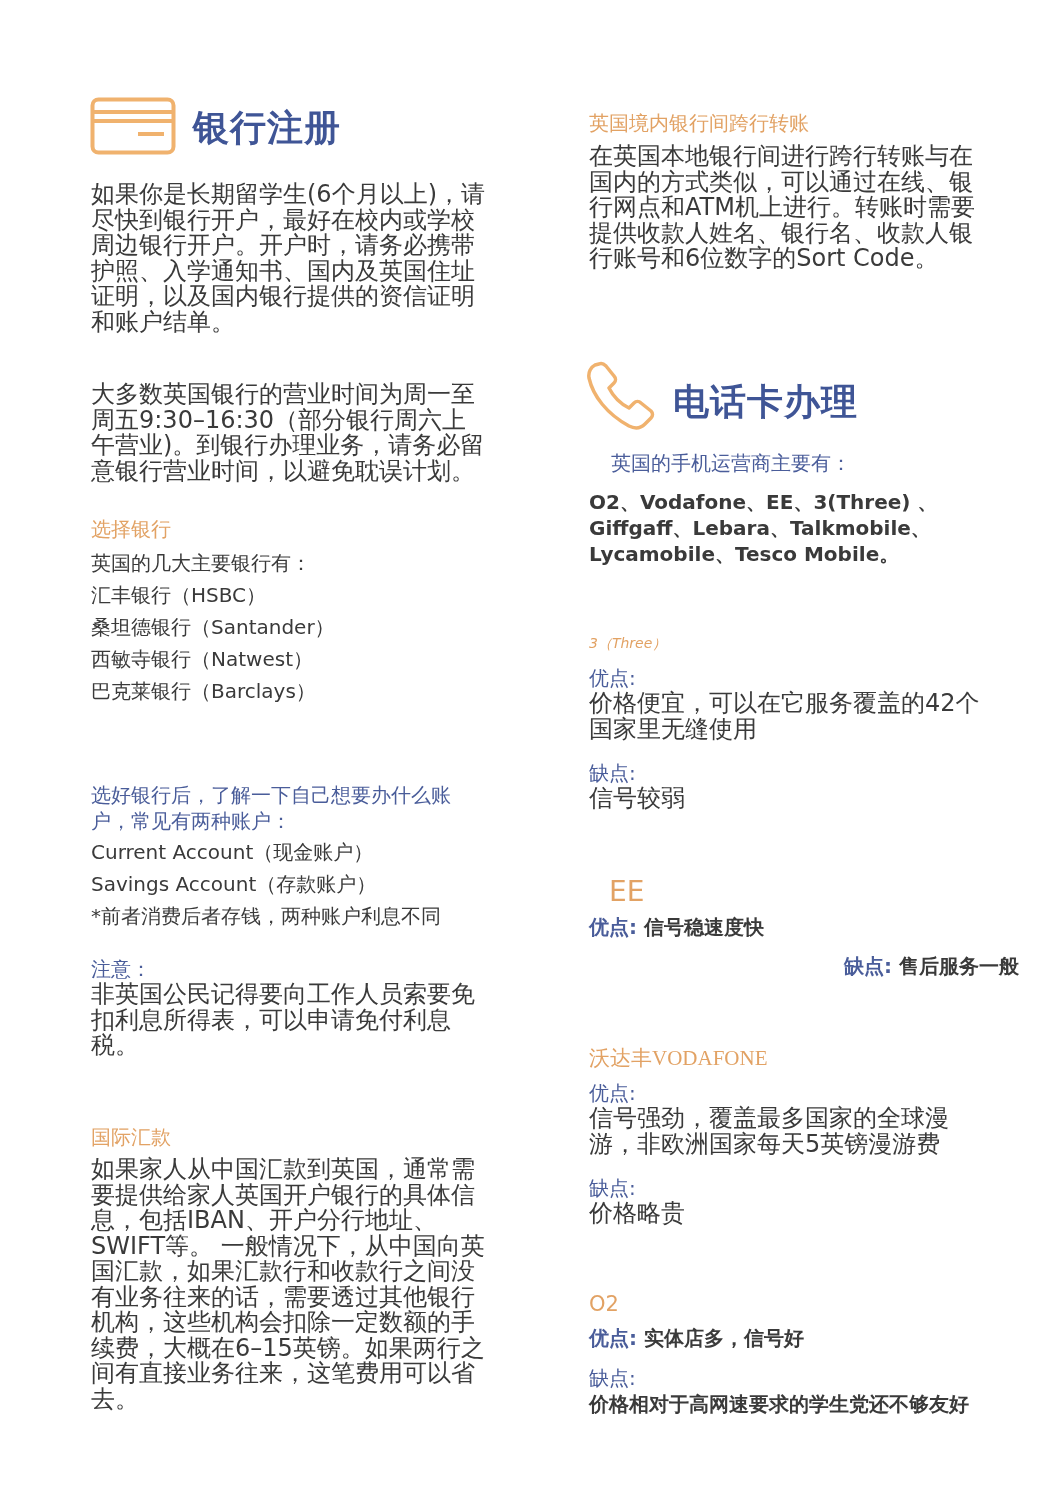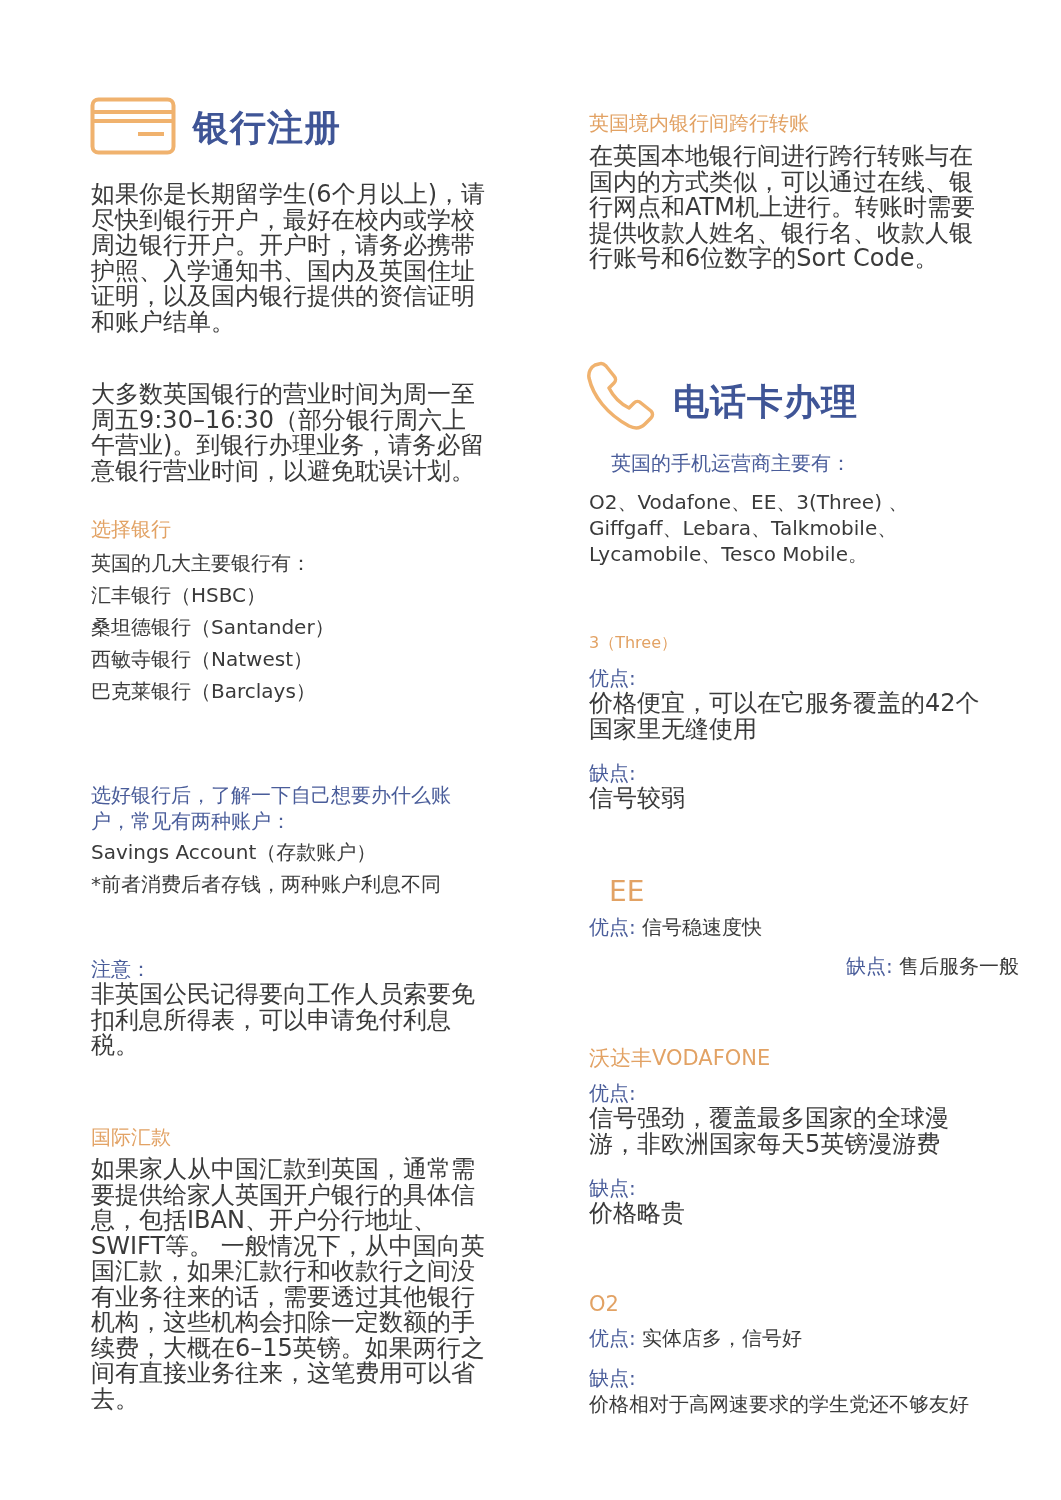--- a/index.html
+++ b/index.html
@@ -41,20 +41,21 @@
     font-size: 20px;
     line-height: 32px;
     color: #3a3a3a;
     white-space: nowrap;
   }
   .label-blue { color: #4a5d9a; }
   .inline-row {
     font-size: 20px;
     line-height: 26px;
     white-space: nowrap;
+    font-weight: bold;
   }
   svg { display: block; }
 </style>
 </head>
 <body>
 
 <div class="abs" style="left:90px; top:97px; width:86px; height:58px;">
   <svg width="86" height="58" viewBox="0 0 86 58">
     <rect x="2.5" y="2.5" width="81" height="53" rx="6" ry="6" fill="none" stroke="#f0b26e" stroke-width="4"></rect>
     <line x1="3" y1="15" x2="83" y2="15" stroke="#f0b26e" stroke-width="4"></line>
@@ -72,20 +73,21 @@
 <div class="abs col-left" style="top:547px;">
   <div class="list-line">英国的几大主要银行有：</div>
   <div class="list-line">汇丰银行（HSBC）</div>
   <div class="list-line">桑坦德银行（Santander）</div>
   <div class="list-line">西敏寺银行（Natwest）</div>
   <div class="list-line">巴克莱银行（Barclays）</div>
 </div>
 
 <div class="abs col-left sub-blue" style="top:782px; width:396px;">选好银行后，了解一下自己想要办什么账户，常见有两种账户：</div>
 <div class="abs col-left" style="top:836px;">
+  <div class="list-line">Current Account（现金账户）</div>
   <div class="list-line">Savings Account（存款账户）</div>
   <div class="list-line">*前者消费后者存钱，两种账户利息不同</div>
 </div>
 
 <div class="abs col-left sub-blue" style="top:956px;">注意：</div>
 <div class="abs col-left para" style="top:982px; width:396px;">非英国公民记得要向工作人员索要免扣利息所得表，可以申请免付利息税。</div>
 
 <div class="abs col-left sub-orange" style="top:1124px;">国际汇款</div>
 <div class="abs col-left para" style="top:1157px; width:400px;">如果家人从中国汇款到英国，通常需要提供给家人英国开户银行的具体信息，包括IBAN、开户分行地址、SWIFT等。 一般情况下，从中国向英国汇款，如果汇款行和收款行之间没有业务往来的话，需要透过其他银行机构，这些机构会扣除一定数额的手续费，大概在6–15英镑。如果两行之间有直接业务往来，这笔费用可以省去。</div>
 
@@ -99,37 +101,37 @@
 </div>
 <div class="abs section-title" style="left:673px; top:378px;">电话卡办理</div>
 
 <div class="abs col-right sub-blue" style="top:450px;margin-left:22px;">英国的手机运营商主要有：</div>
 <div class="abs col-right" style="top:489px;">
   <div class="inline-row">O2、Vodafone、EE、3(Three) 、</div>
   <div class="inline-row">Giffgaff、Lebara、Talkmobile、</div>
   <div class="inline-row">Lycamobile、Tesco Mobile。</div>
 </div>
 
-<div class="abs col-right sub-orange" style="top:630px; font-size:16px;">3（Three）</div>
+<div class="abs col-right sub-orange" style="top:630px; font-size:14px;font-style:italic;">3（Three）</div>
 <div class="abs col-right sub-blue" style="top:665px;">优点:</div>
 <div class="abs col-right para" style="top:691px; width:410px;">价格便宜，可以在它服务覆盖的42个国家里无缝使用</div>
 <div class="abs col-right sub-blue" style="top:760px;">缺点:</div>
 <div class="abs col-right para" style="top:786px;">信号较弱</div>
 
 <div class="abs col-right sub-orange" style="top:879px; font-size:28px;margin-left:20px;">EE</div>
 <div class="abs col-right inline-row" style="top:914px;">
   <span class="label-blue">优点:</span>
   <span>信号稳速度快</span>
 </div>
 <div class="abs col-right inline-row" style="top:953px;text-align:right;">
   <span class="label-blue">缺点:</span>
   <span>售后服务一般</span>
 </div>
 
-<div class="abs col-right sub-orange" style="top:1045px; font-size:21px;">沃达丰VODAFONE</div>
+<div class="abs col-right sub-orange" style="top:1045px; font-size:21px;font-family:Liberation Serif, serif;">沃达丰VODAFONE</div>
 <div class="abs col-right sub-blue" style="top:1080px;">优点:</div>
 <div class="abs col-right para" style="top:1106px; width:372px;">信号强劲，覆盖最多国家的全球漫游，非欧洲国家每天5英镑漫游费</div>
 <div class="abs col-right sub-blue" style="top:1175px;">缺点:</div>
 <div class="abs col-right para" style="top:1201px;">价格略贵</div>
 
 <div class="abs col-right sub-orange" style="top:1291px; font-size:21px;">O2</div>
 <div class="abs col-right inline-row" style="top:1325px;">
   <span class="label-blue">优点:</span>
   <span>实体店多，信号好</span>
 </div>

